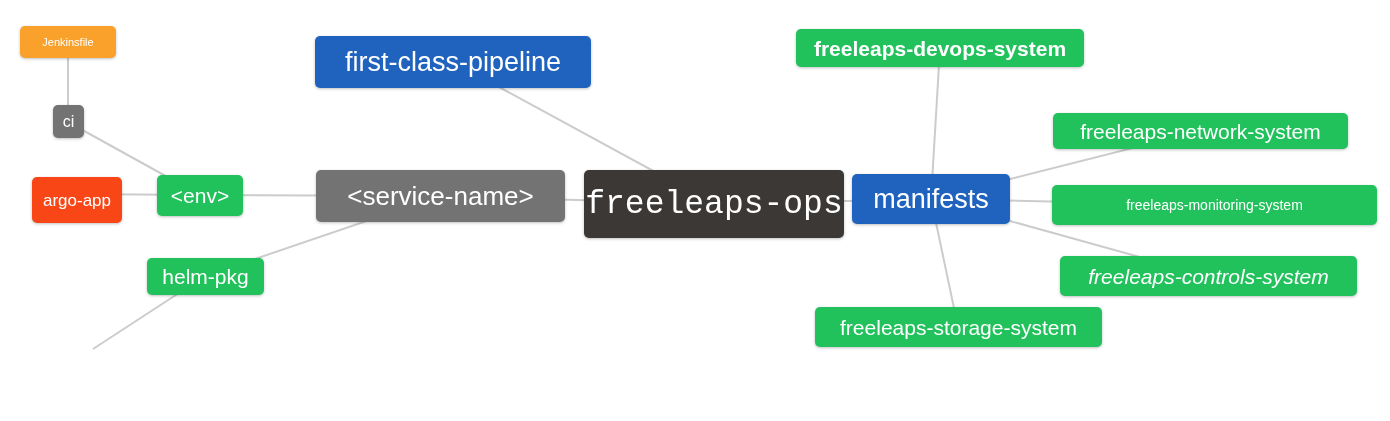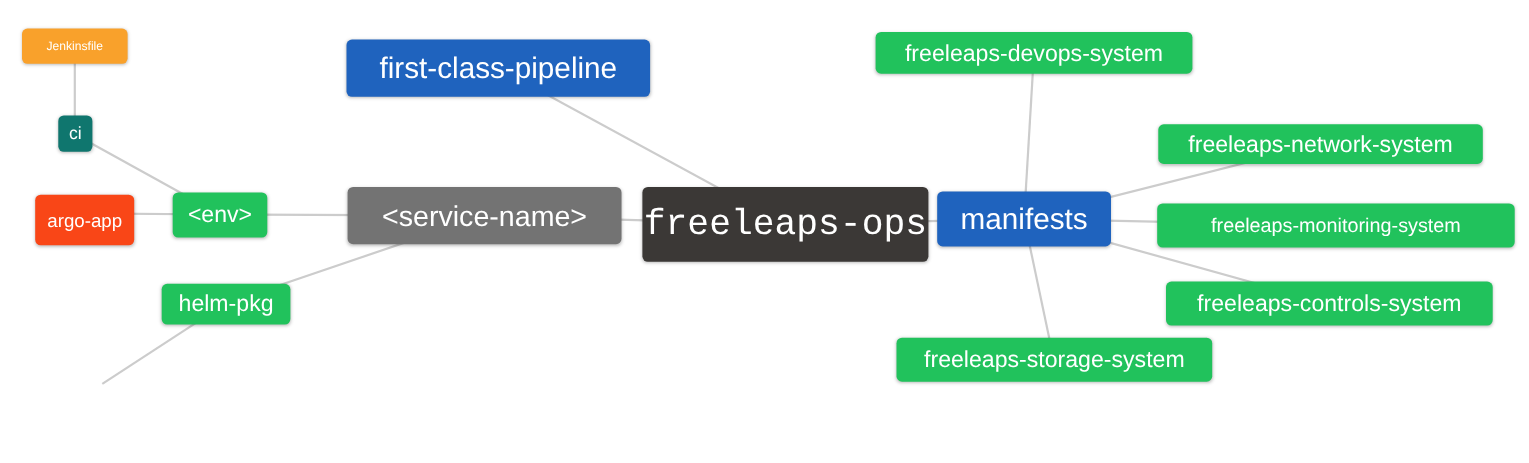--- a/index.html
+++ b/index.html
@@ -45,21 +45,21 @@
   .n-argo        { left: 32px;   top: 177px; width: 90px;  height: 46px; font-size: 17px; }
   .n-env         { left: 157px;  top: 175px; width: 86px;  height: 41px; font-size: 21px; }
   .n-helm        { left: 147px;  top: 258px; width: 117px; height: 37px; font-size: 21px; }
   .n-values      { left: 8px;    top: 333px; width: 170px; height: 33px; font-size: 17px; }
   .n-pipeline    { left: 315px;  top: 36px;  width: 276px; height: 52px; font-size: 27px; }
   .n-service     { left: 316px;  top: 170px; width: 249px; height: 52px; font-size: 26px; }
   .n-ops         { left: 584px;  top: 170px; width: 260px; height: 68px; font-size: 33px; font-family: Liberation Mono, monospace; }
   .n-manifests   { left: 852px;  top: 174px; width: 158px; height: 50px; font-size: 27px; }
   .n-devops      { left: 796px;  top: 29px;  width: 288px; height: 38px; font-size: 21px; }
   .n-network     { left: 1053px; top: 113px; width: 295px; height: 36px; font-size: 21px; }
-  .n-monitoring  { left: 1052px; top: 185px; width: 325px; height: 40px; font-size: 18px; }
+  .n-monitoring  { left: 1052px; top: 185px; width: 325px; height: 40px; font-size: 14px; }
   .n-controls    { left: 1060px; top: 256px; width: 297px; height: 40px; font-size: 21px; }
   .n-storage     { left: 815px;  top: 307px; width: 287px; height: 40px; font-size: 21px; }
 </style>
 </head>
 <body>
 
 <div class="canvas">
 
   <svg class="edges" width="1390" height="421">
     <line x1="68" y1="42" x2="68" y2="122"></line>
@@ -72,27 +72,27 @@
     <line x1="440" y1="196" x2="714" y2="204"></line>
     <line x1="714" y1="204" x2="931" y2="199"></line>
     <line x1="931" y1="199" x2="940" y2="48"></line>
     <line x1="931" y1="199" x2="1200" y2="131"></line>
     <line x1="931" y1="199" x2="1214" y2="205"></line>
     <line x1="931" y1="199" x2="1208" y2="276"></line>
     <line x1="931" y1="199" x2="958" y2="327"></line>
   </svg>
 
   <div class="node n-jenkinsfile" style="background: rgb(249, 161, 43);">Jenkinsfile</div>
-  <div class="node n-ci" style="background: #0f766e;">ci</div>
+  <div class="node n-ci" style="background: #737373;">ci</div>
   <div class="node n-argo" style="background: rgb(249, 70, 23);">argo-app</div>
   <div class="node n-helm" style="background: rgb(33, 194, 92);">helm-pkg</div>
   <div class="node n-env" style="background: rgb(33, 194, 92);">&lt;env&gt;</div>
   <div class="node n-pipeline" style="background: rgb(31, 99, 190);">first-class-pipeline</div>
   <div class="node n-service" style="background: #737373;">&lt;service-name&gt;</div>
   <div class="node n-ops" style="background: rgb(59, 56, 54);">freeleaps-ops</div>
   <div class="node n-manifests" style="background: rgb(31, 99, 190);">manifests</div>
-  <div class="node n-devops" style="background: rgb(33, 194, 92);">freeleaps-devops-system</div>
+  <div class="node n-devops" style="background: rgb(33, 194, 92); font-weight: bold;">freeleaps-devops-system</div>
   <div class="node n-network" style="background: rgb(33, 194, 92);">freeleaps-network-system</div>
   <div class="node n-monitoring" style="background: rgb(33, 194, 92);">freeleaps-monitoring-system</div>
-  <div class="node n-controls" style="background: rgb(33, 194, 92);">freeleaps-controls-system</div>
+  <div class="node n-controls" style="background: rgb(33, 194, 92); font-style: italic;">freeleaps-controls-system</div>
   <div class="node n-storage" style="background: rgb(33, 194, 92);">freeleaps-storage-system</div>
 
 </div>
 
 </body></html>

